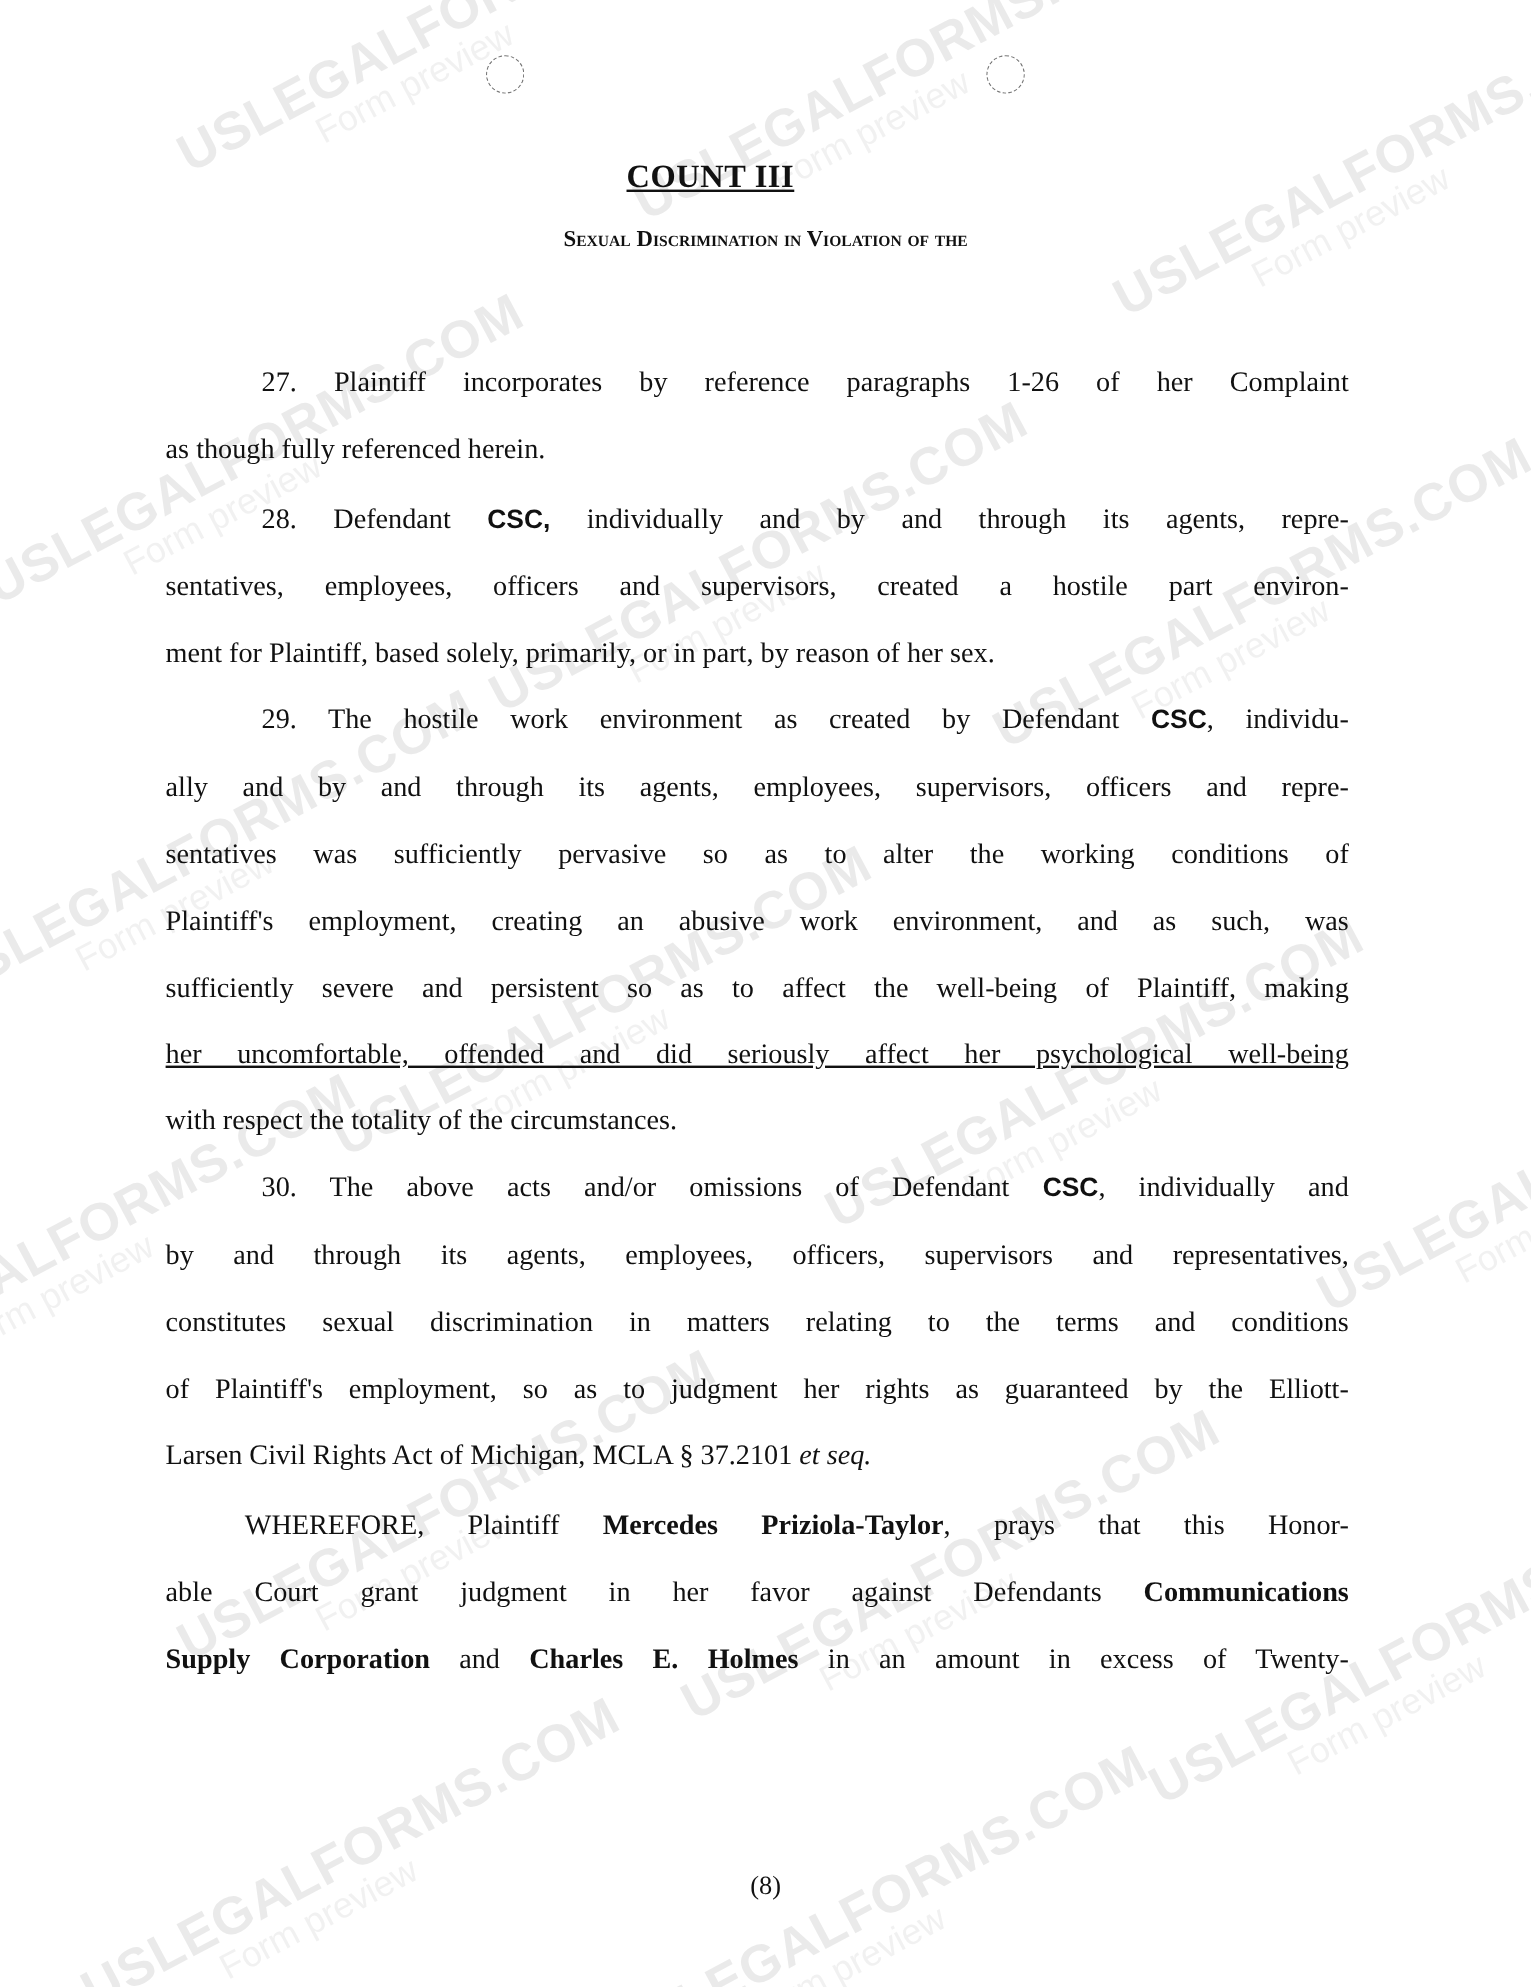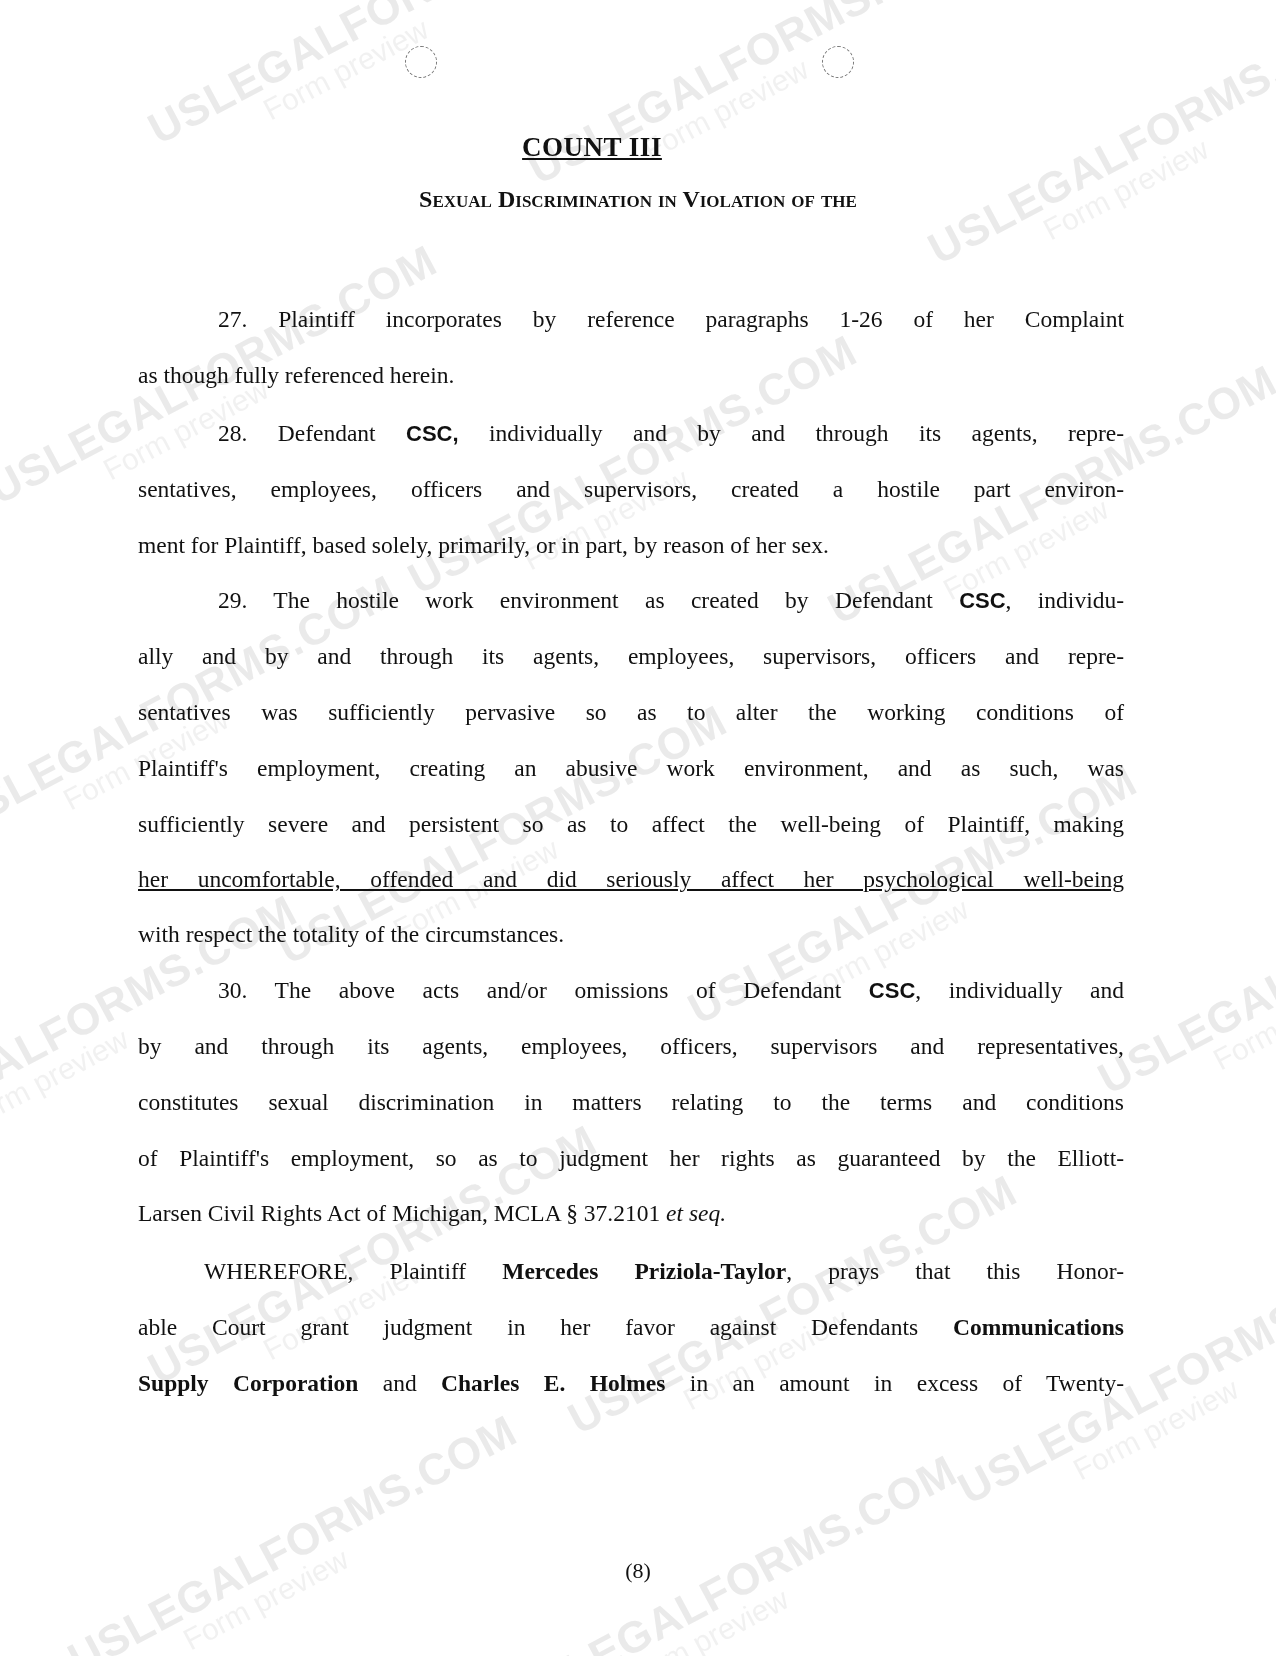--- a/index.html
+++ b/index.html
@@ -5,21 +5,21 @@
   html, body { margin: 0; padding: 0; background: #ffffff; }
   body { width: 1276px; height: 1656px; position: relative; overflow: hidden; font-family: "DejaVu Serif", "Liberation Serif", serif; color: #111; }
   .page { position: absolute; left: 0; top: 0; width: 1276px; height: 1656px; background: #fff; }
   .watermark-layer { position: absolute; inset: 0; pointer-events: none; z-index: 0; }
   .wm { position: absolute; transform: rotate(-28deg); transform-origin: left top; color: rgba(180,180,180,0.28); white-space: nowrap; font-family: "Liberation Sans", sans-serif; }
   .wm .big { font-size: 44px; font-weight: bold; letter-spacing: 1px; display: block; }
   .wm .small { font-size: 30px; display: block; margin-left: 110px; margin-top: -6px; color: rgba(190,190,190,0.22); }
   .hole { position: absolute; top: 46px; width: 30px; height: 30px; border: 1px dashed #777; border-radius: 50%; z-index: 1; }
   .content { position: absolute; left: 0; top: 0; width: 1276px; z-index: 2; }
   .count-title { position: absolute; top: 132px; left: 0; width: 1184px; text-align: center; font-family: "Liberation Serif", serif; font-weight: bold; font-size: 27px; text-decoration: underline; letter-spacing: 0.5px; }
-  .heading { position: absolute; top: 184px; left: 0; width: 1276px; text-align: center; font-family: "Liberation Serif", serif; font-weight: bold; font-variant: small-caps; font-size: 24px; line-height: 31px; }
+  .heading { position: absolute; top: 184px; left: 0; width: 1276px; text-align: center; font-family: "Liberation Serif", serif; font-weight: bold; font-variant: small-caps; font-size: 19px; line-height: 31px; }
   .line { position: absolute; left: 138px; width: 986px; font-family: "Liberation Serif", serif; font-size: 23.5px; white-space: nowrap; }
   .justify { text-align: justify; text-align-last: justify; }
   .indent { left: 218px; width: 906px; }
   .b { font-family: "Liberation Sans", sans-serif; font-weight: bold; font-size: 22px; }
   .bs { font-family: "Liberation Serif", serif; font-weight: bold; }
   .it { font-style: italic; }
   .pagenum { position: absolute; top: 1558px; left: 0; width: 1276px; text-align: center; font-family: "Liberation Serif", serif; font-size: 22px; }
 </style>
 </head>
 <body>

